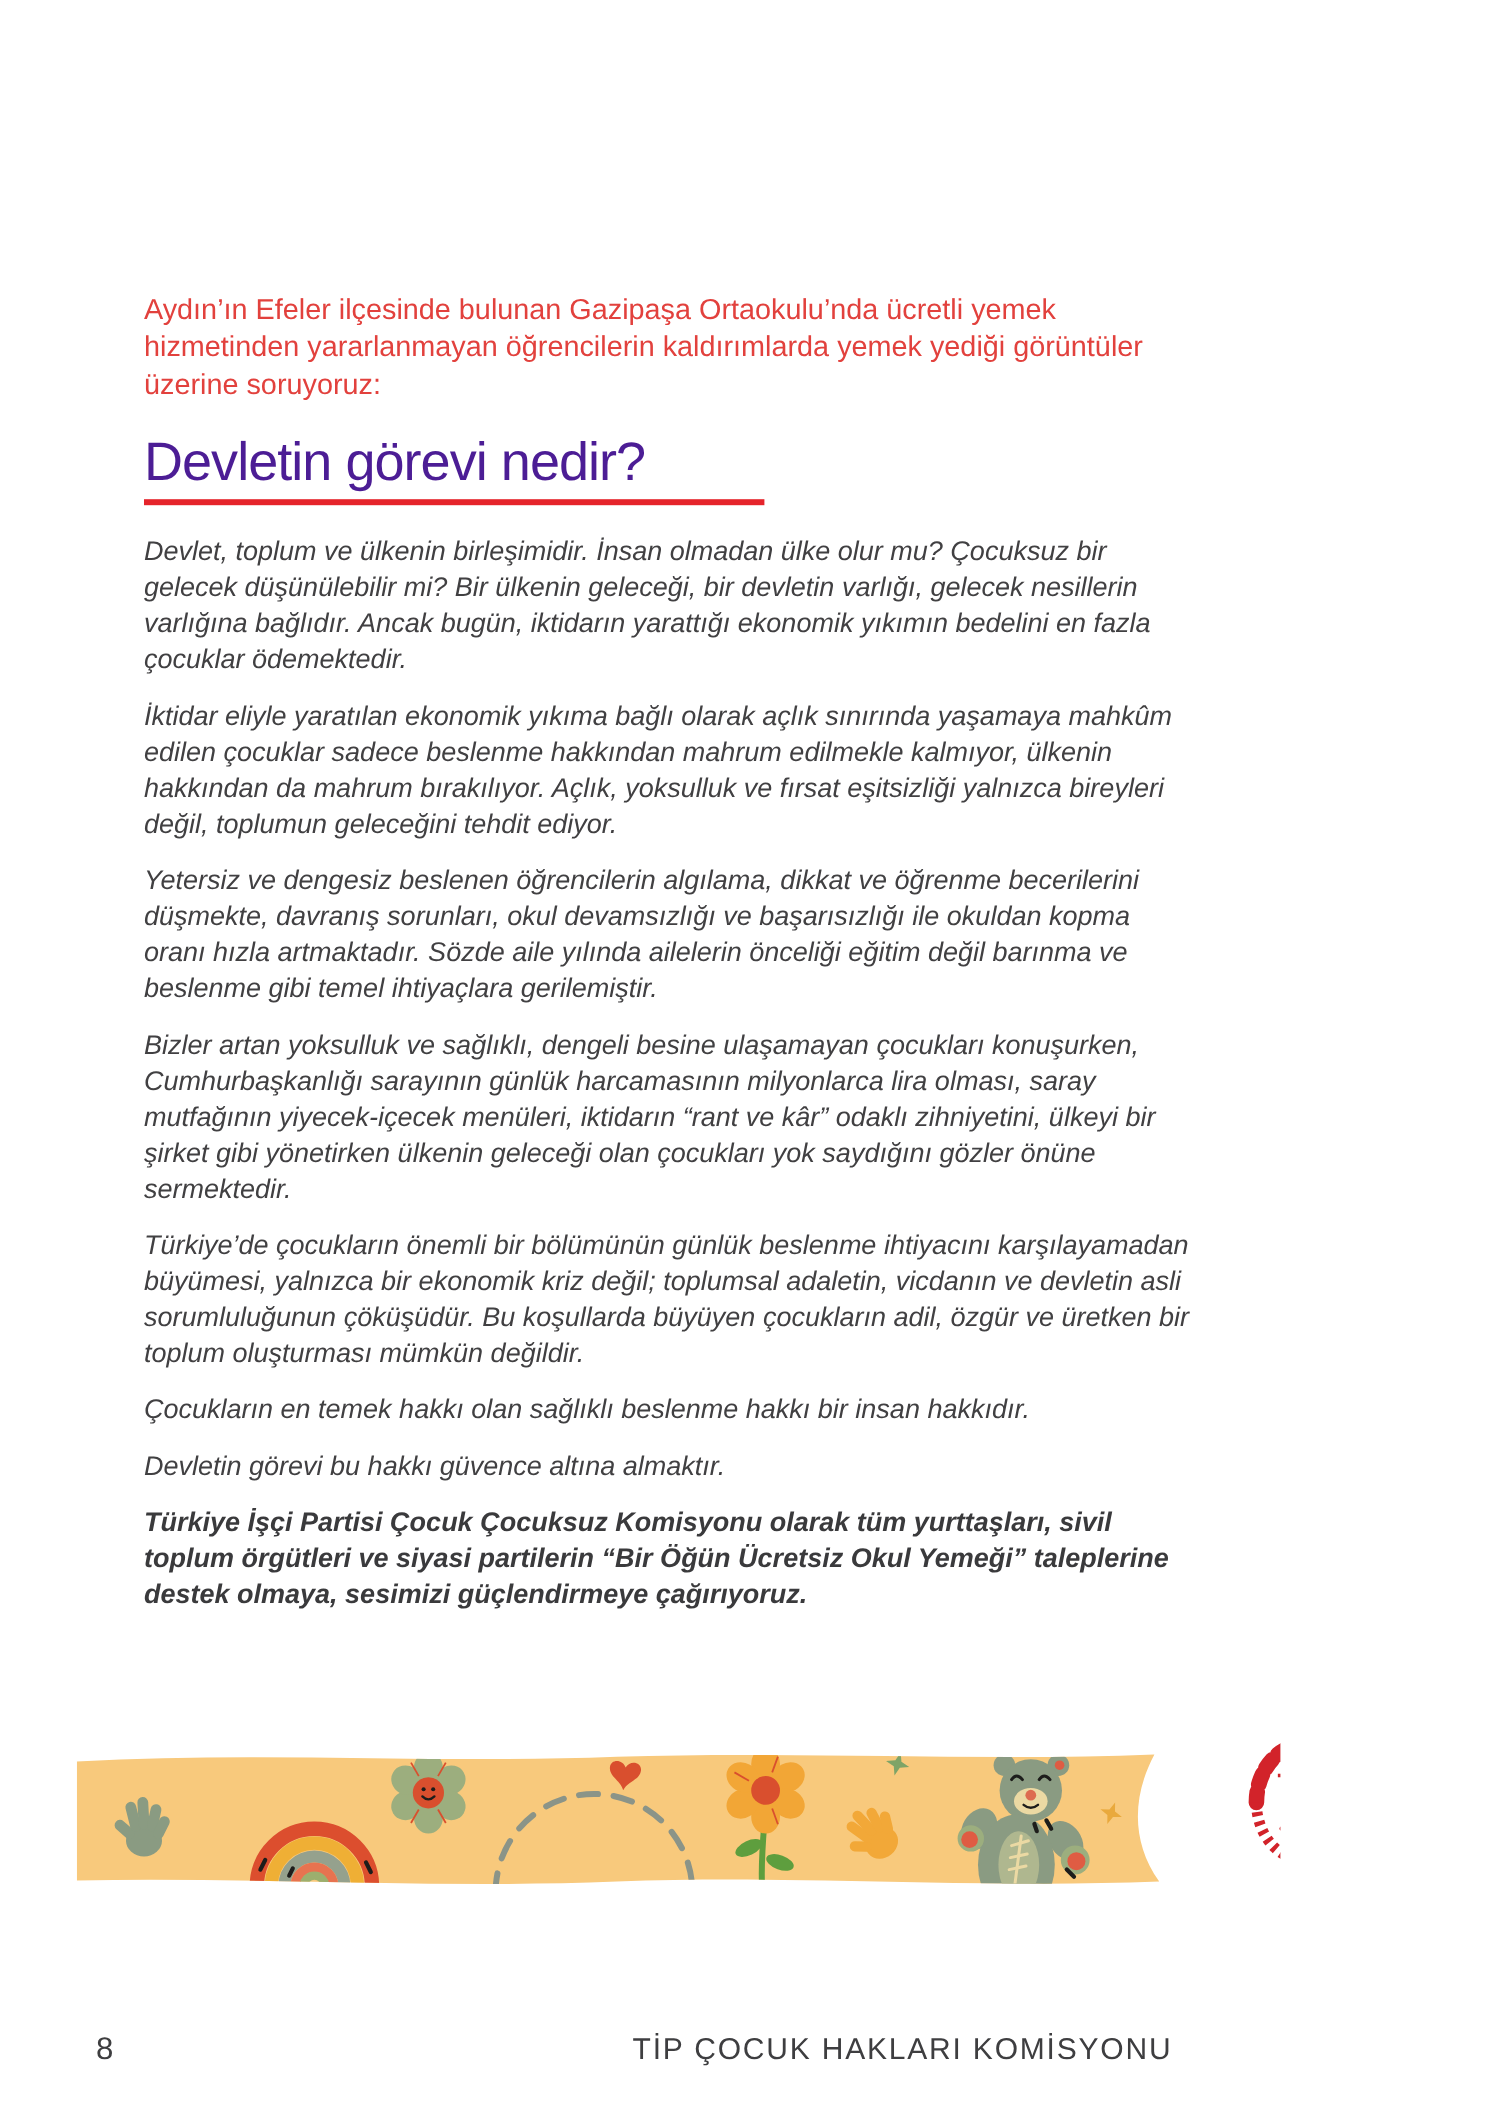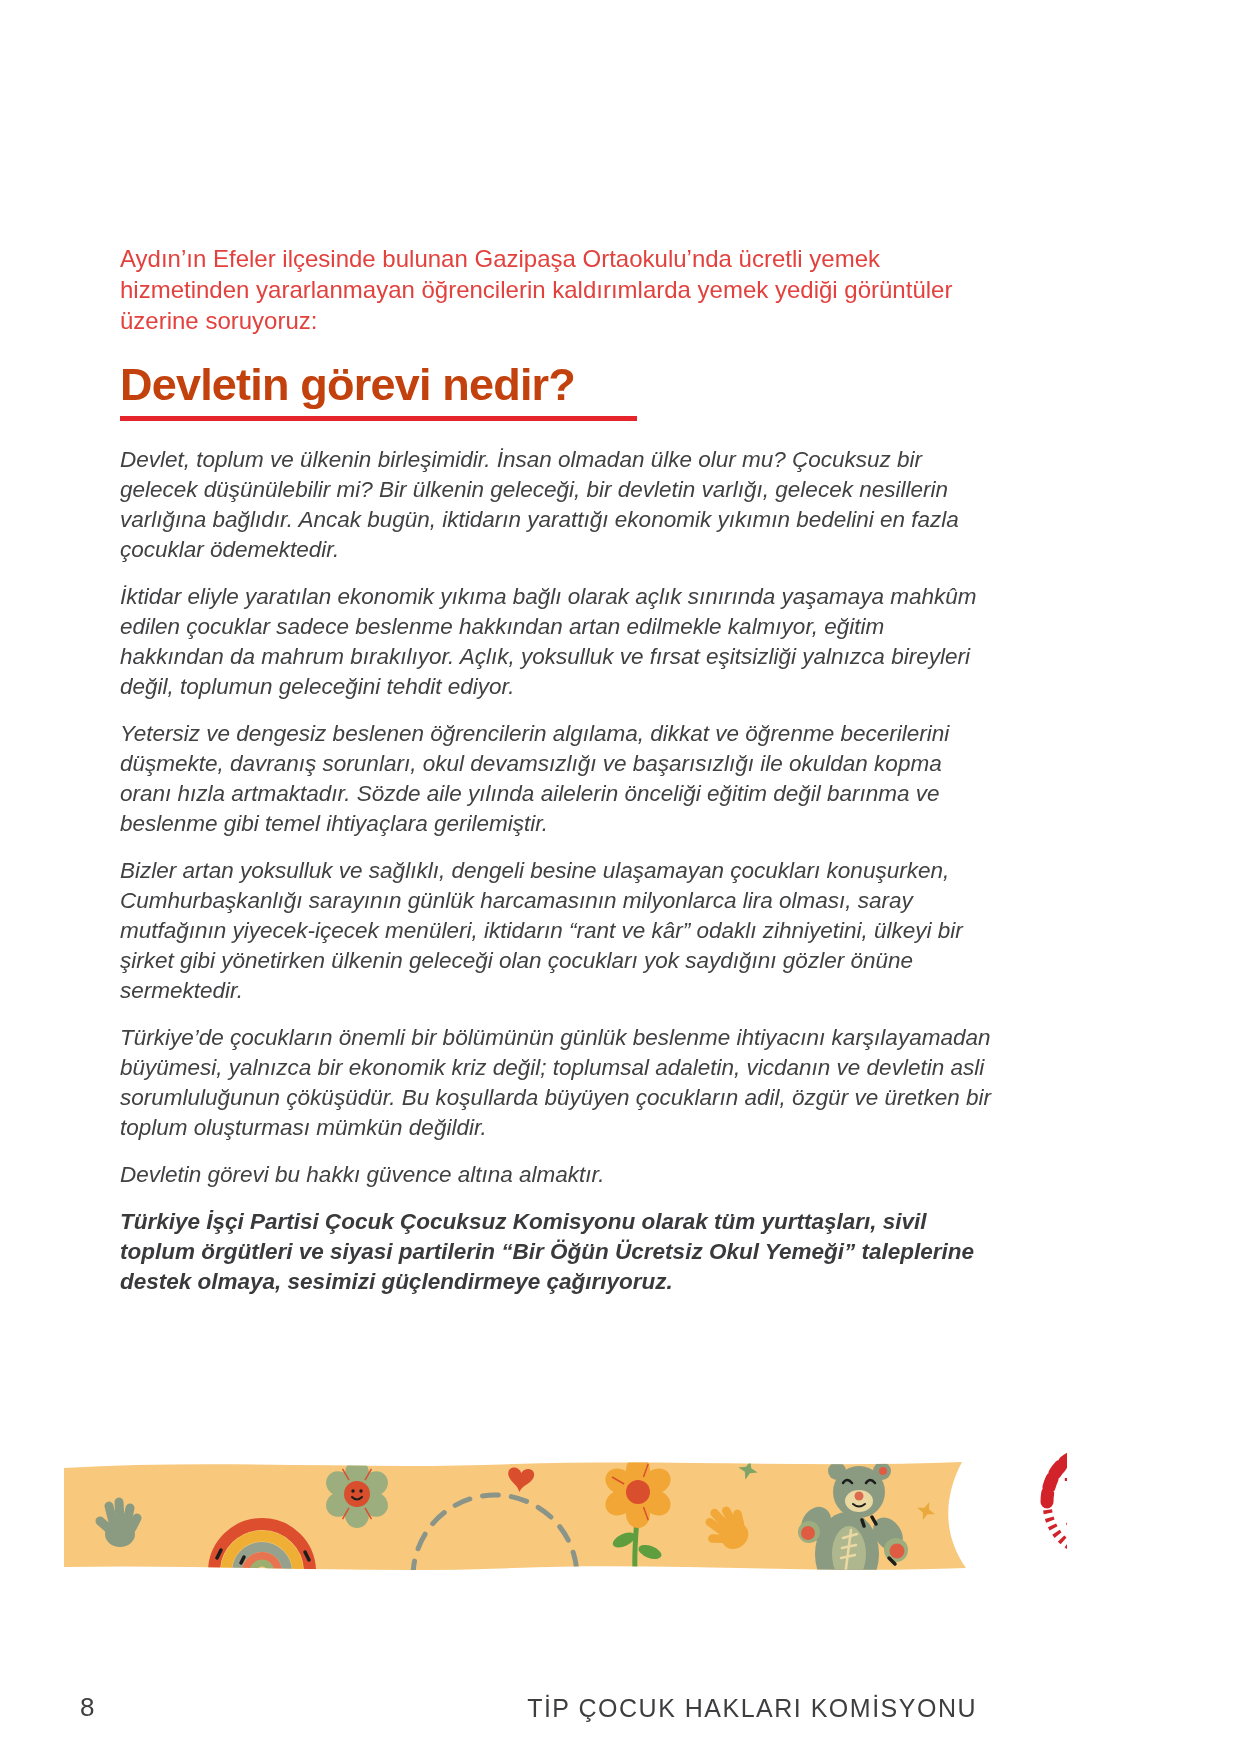--- a/index.html
+++ b/index.html
@@ -1,20 +1,20 @@
 <!DOCTYPE html>
 <html><head>
 <meta charset="utf-8">
 <style>
   html,body{margin:0;padding:0;background:#ffffff;}
   .page{position:relative;width:1067px;height:1754px;background:#ffffff;overflow:hidden;
         font-family:"Liberation Sans", sans-serif;}
   .content{position:absolute;left:120px;top:243px;width:872px;}
   .intro{color:#e2413d;font-size:24px;line-height:31px;margin:0;max-width:860px;}
-  h1.headline{color:#c2410c;font-size:45px;line-height:1.0;font-weight:700;
+  h1.headline{color:#4c1d95;font-size:45px;line-height:1.0;font-weight:400;
         letter-spacing:-0.8px;margin:26px 0 0 0;}
   .headline-rule{width:517px;height:5px;background:#e5242b;margin:9px 0 24px 0;border:none;}
   .body-text p{color:#414042;font-size:22.5px;line-height:30px;margin:0 0 17px 0;font-style:italic;}
   .body-text p.closing{font-weight:700;color:#3a3a3c;}
   .banner-svg{position:absolute;left:64px;top:1454px;width:950px;height:122px;}
   .logo-svg{position:absolute;left:1034px;top:1444px;width:108px;height:118px;}
   .page-number{position:absolute;left:80px;top:1692px;color:#3e3e40;font-size:26px;}
   .footer-right{position:absolute;right:90px;top:1694px;color:#3e3e40;font-size:25px;
         letter-spacing:1.5px;white-space:nowrap;}
 </style>
@@ -23,24 +23,25 @@
 
 <div class="page">
 
   <div class="content">
     <p class="intro">Aydın’ın Efeler ilçesinde bulunan Gazipaşa Ortaokulu’nda ücretli yemek hizmetinden yararlanmayan öğrencilerin kaldırımlarda yemek yediği görüntüler üzerine soruyoruz:</p>
     <h1 class="headline">Devletin görevi nedir?</h1>
     <div class="headline-rule"></div>
 
     <div class="body-text">
       <p>Devlet, toplum ve ülkenin birleşimidir. İnsan olmadan ülke olur mu? Çocuksuz bir gelecek düşünülebilir mi? Bir ülkenin geleceği, bir devletin varlığı, gelecek nesillerin varlığına bağlıdır. Ancak bugün, iktidarın yarattığı ekonomik yıkımın bedelini en fazla çocuklar ödemektedir.</p>
-      <p>İktidar eliyle yaratılan ekonomik yıkıma bağlı olarak açlık sınırında yaşamaya mahkûm edilen çocuklar sadece beslenme hakkından artan edilmekle kalmıyor, eğitim hakkından da mahrum bırakılıyor. Açlık, yoksulluk ve fırsat eşitsizliği yalnızca bireyleri değil, toplumun geleceğini tehdit ediyor.</p>
+      <p>İktidar eliyle yaratılan ekonomik yıkıma bağlı olarak açlık sınırında yaşamaya mahkûm edilen çocuklar sadece beslenme hakkından mahrum edilmekle kalmıyor, ülkenin hakkından da mahrum bırakılıyor. Açlık, yoksulluk ve fırsat eşitsizliği yalnızca bireyleri değil, toplumun geleceğini tehdit ediyor.</p>
       <p>Yetersiz ve dengesiz beslenen öğrencilerin algılama, dikkat ve öğrenme becerilerini düşmekte, davranış sorunları, okul devamsızlığı ve başarısızlığı ile okuldan kopma oranı hızla artmaktadır.  Sözde aile yılında ailelerin önceliği eğitim değil barınma ve beslenme gibi temel ihtiyaçlara gerilemiştir.</p>
       <p>Bizler artan yoksulluk ve sağlıklı, dengeli besine ulaşamayan çocukları konuşurken, Cumhurbaşkanlığı sarayının günlük harcamasının milyonlarca lira olması, saray mutfağının yiyecek-içecek menüleri, iktidarın “rant ve kâr” odaklı zihniyetini, ülkeyi bir şirket gibi yönetirken ülkenin geleceği olan çocukları yok saydığını gözler önüne sermektedir.</p>
       <p>Türkiye’de çocukların önemli bir bölümünün günlük beslenme ihtiyacını karşılayamadan büyümesi, yalnızca bir ekonomik kriz değil; toplumsal adaletin, vicdanın ve devletin asli sorumluluğunun çöküşüdür. Bu koşullarda büyüyen çocukların adil, özgür ve üretken bir toplum oluşturması mümkün değildir.</p>
+      <p>Çocukların en temek hakkı olan sağlıklı beslenme hakkı bir insan hakkıdır.</p>
       <p>Devletin görevi bu hakkı güvence altına almaktır.</p>
       <p class="closing">Türkiye İşçi Partisi Çocuk Çocuksuz Komisyonu olarak tüm yurttaşları, sivil toplum örgütleri ve siyasi partilerin “Bir Öğün Ücretsiz Okul Yemeği” taleplerine destek olmaya, sesimizi güçlendirmeye çağırıyoruz.</p>
     </div>
   </div>
 
   <svg class="banner-svg" viewBox="0 0 950 122">
     <defs>
       <clipPath id="bandClip">
         <path d="M0,14 C150,5 300,16 450,10 C600,5 750,14 898,8 C880,42 878,80 902,114 C750,120 600,108 450,114 C300,120 150,110 0,113 Z"></path>
       </clipPath>

